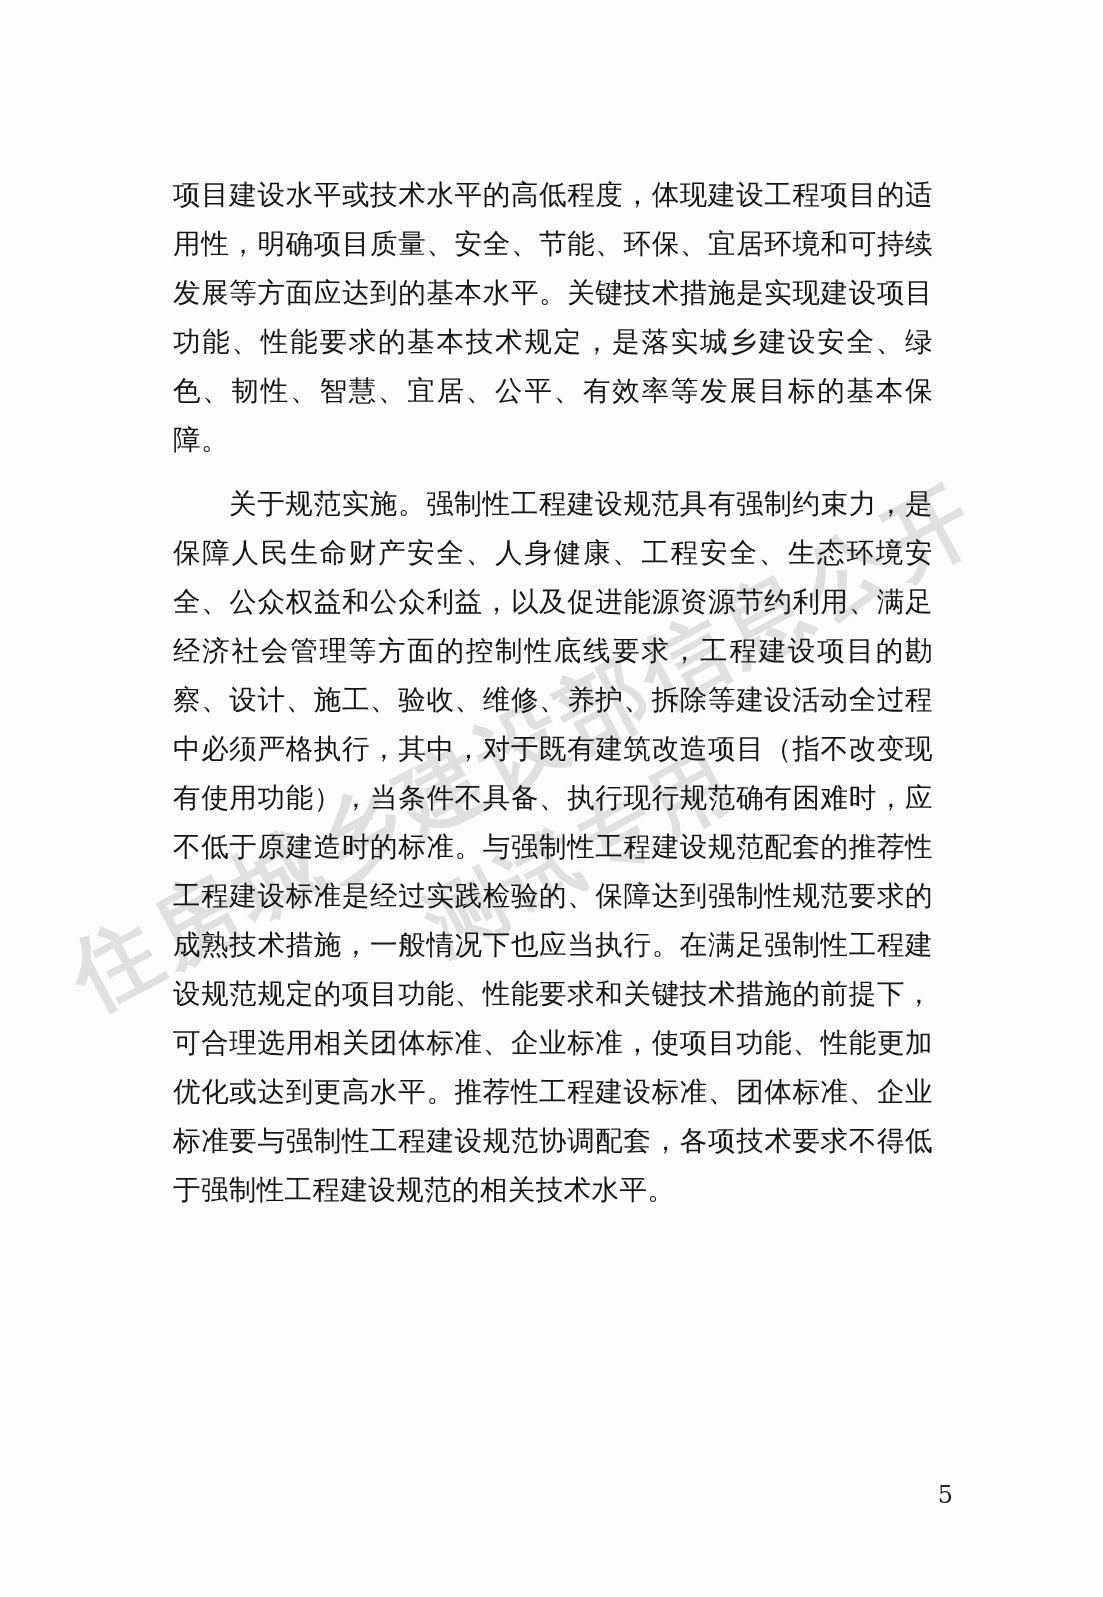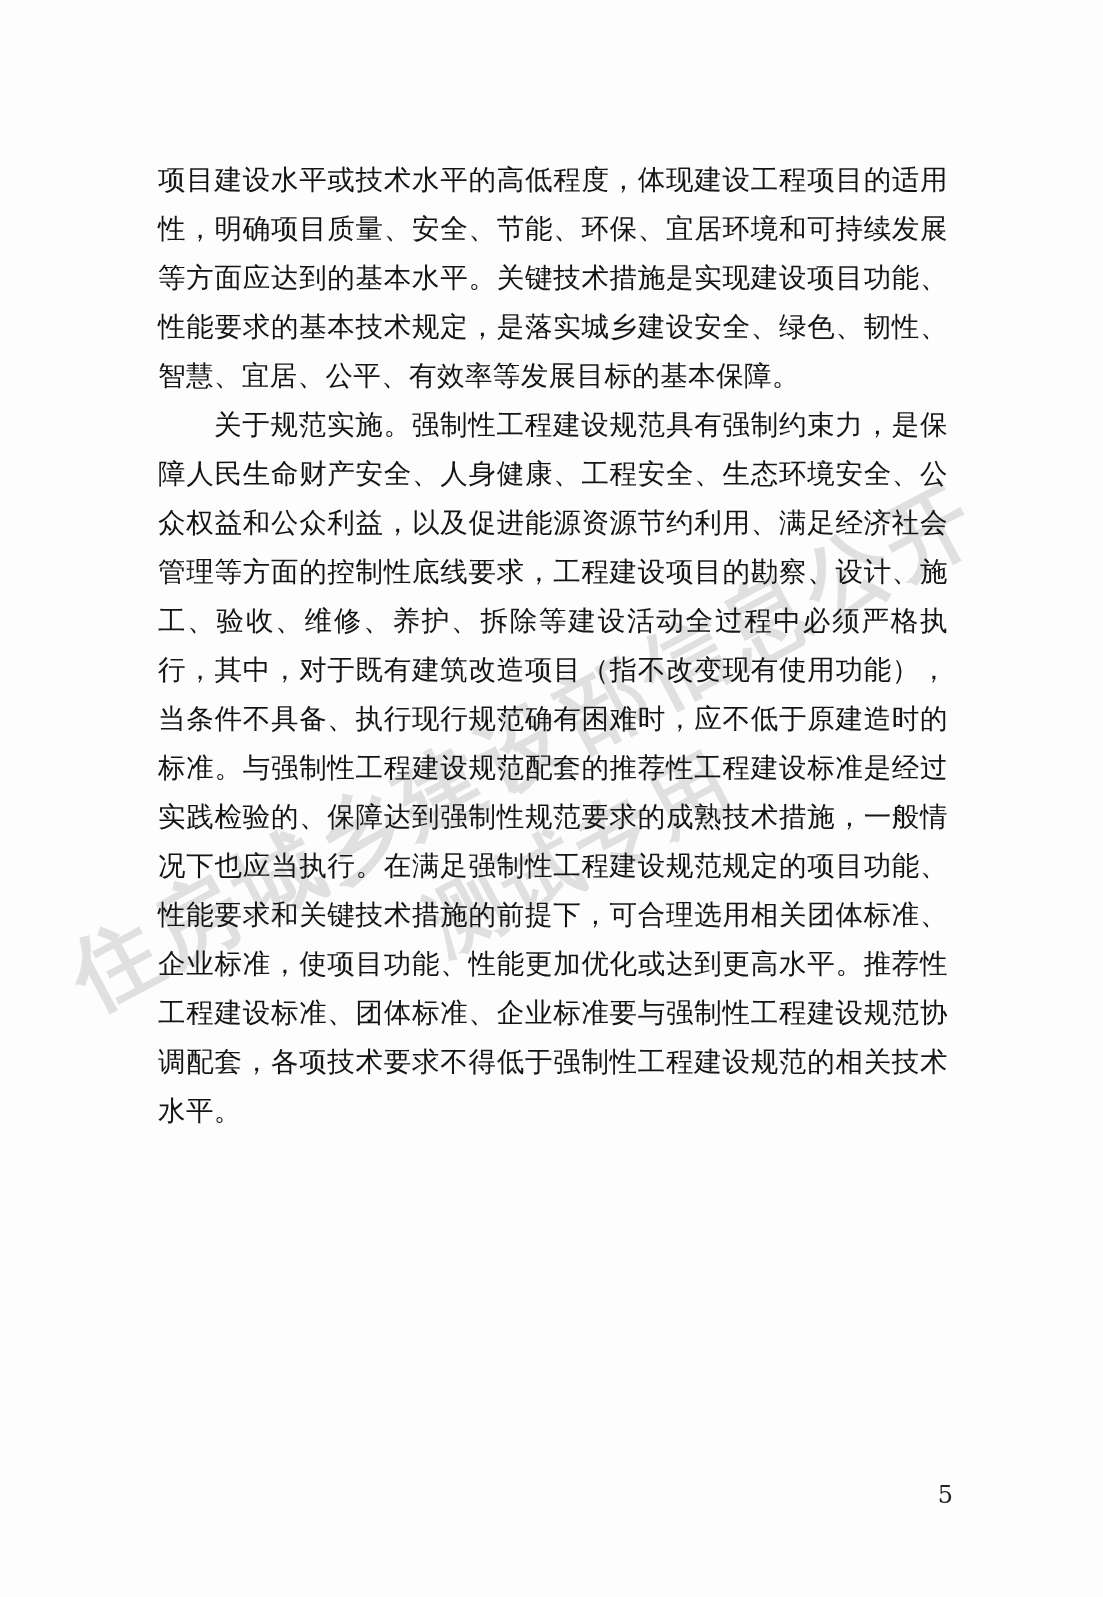--- a/index.html
+++ b/index.html
@@ -21,21 +21,21 @@
     top: 155px;
     width: 790px;
   }
   .para {
     font-size: 27.5px;
     line-height: 49px;
     color: #141414;
     text-align: justify;
     text-justify: inter-ideograph;
     letter-spacing: 0.4px;
-    margin: 0;
+    margin: 15px;
     text-indent: 0;
   }
   .para + .para {
     margin-top: 0px;
   }
   .indent {
     text-indent: 56px;
   }
   .bold {
     font-weight: normal;

